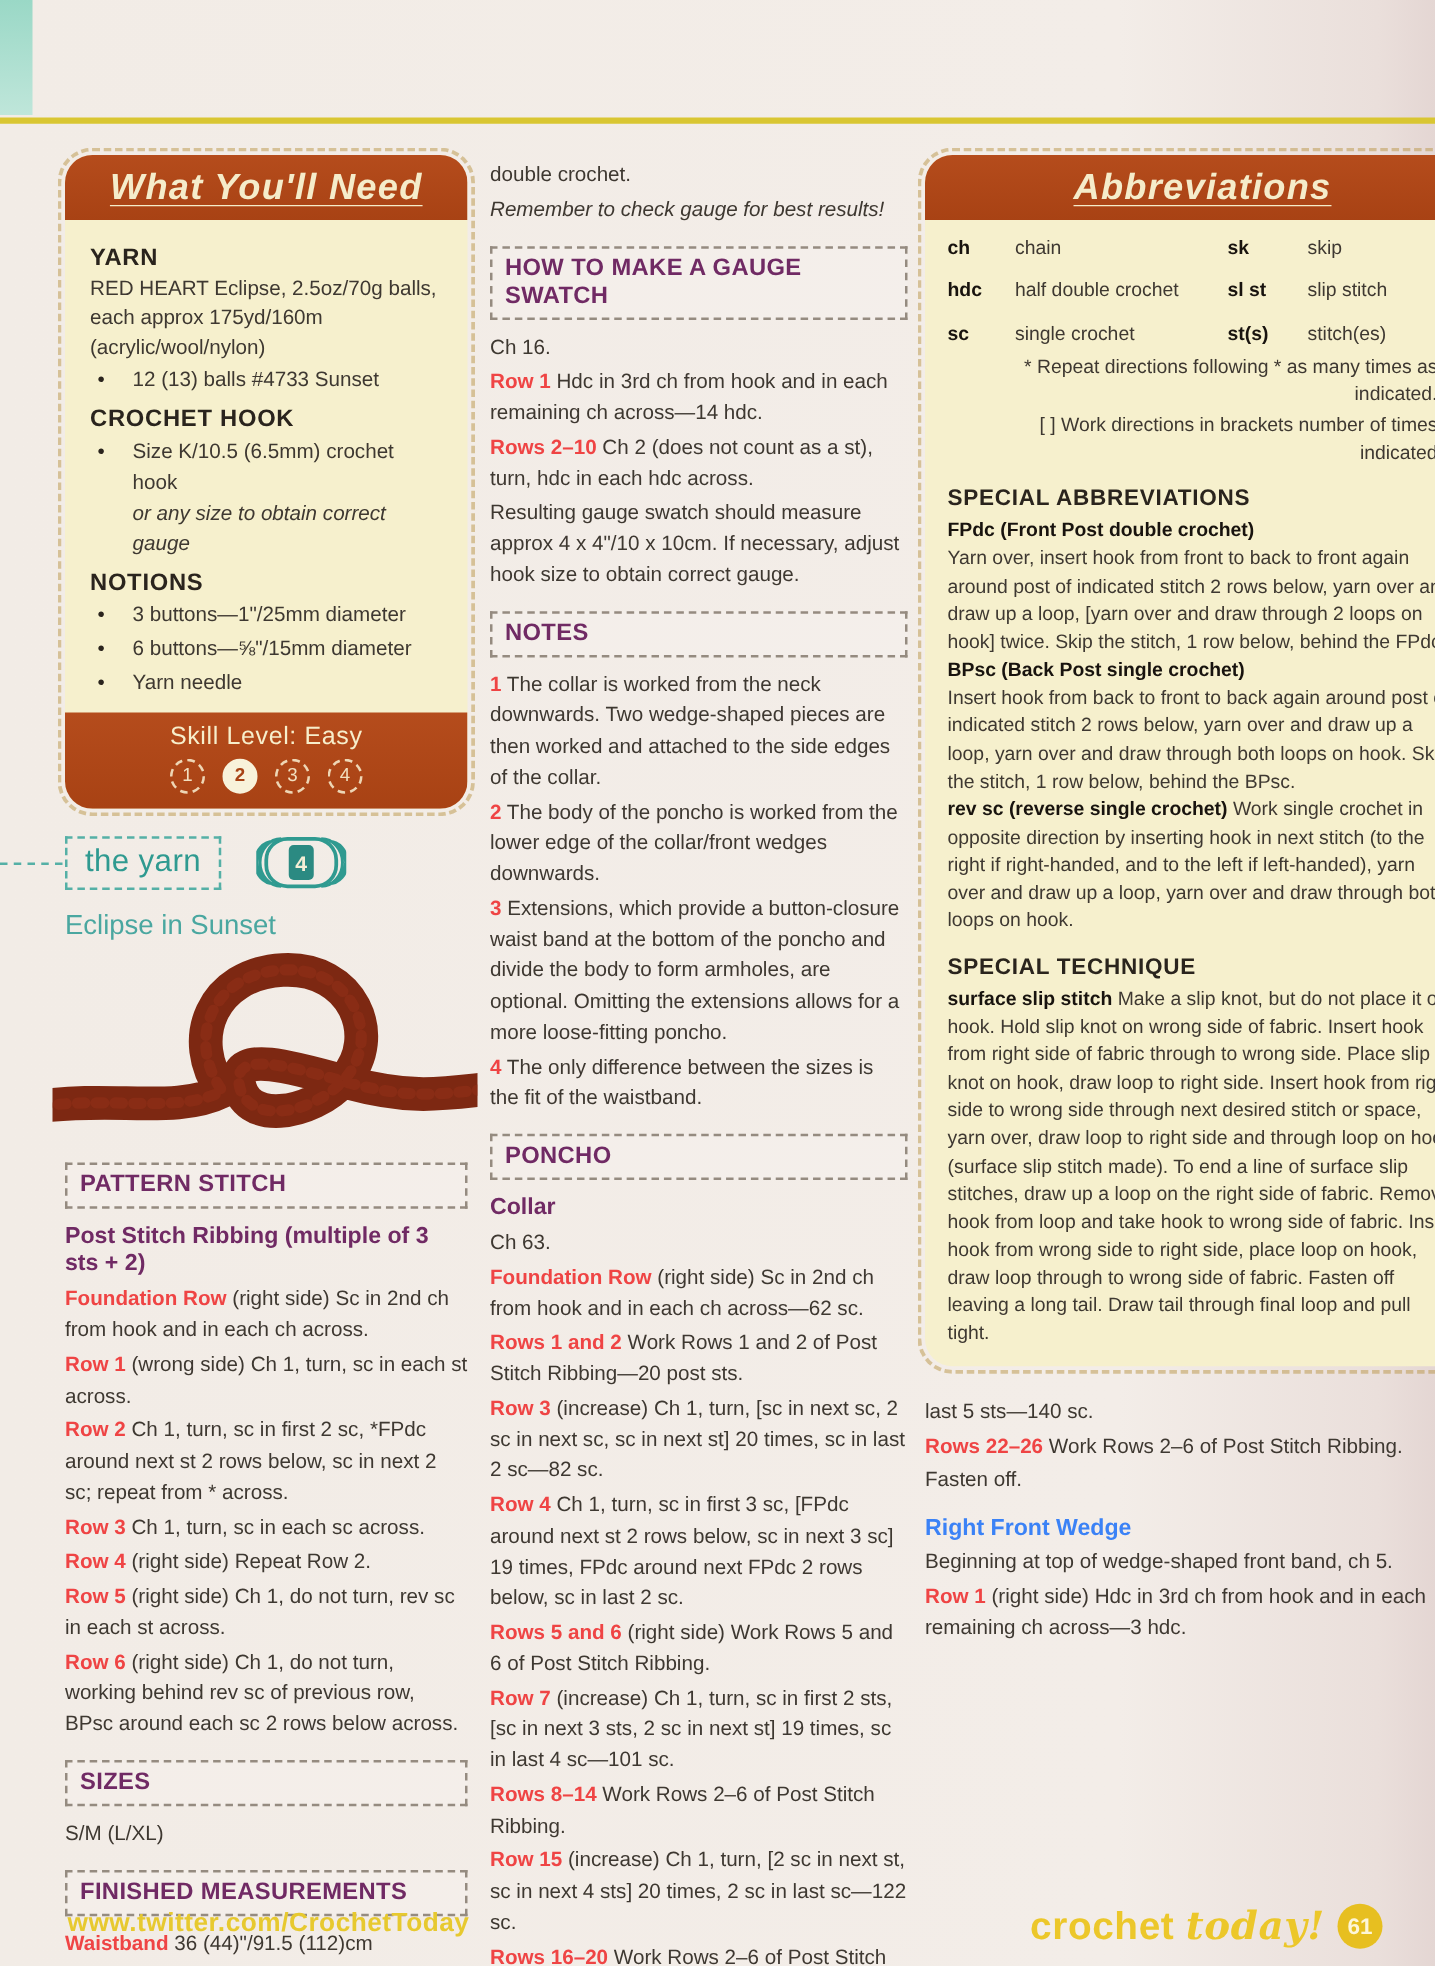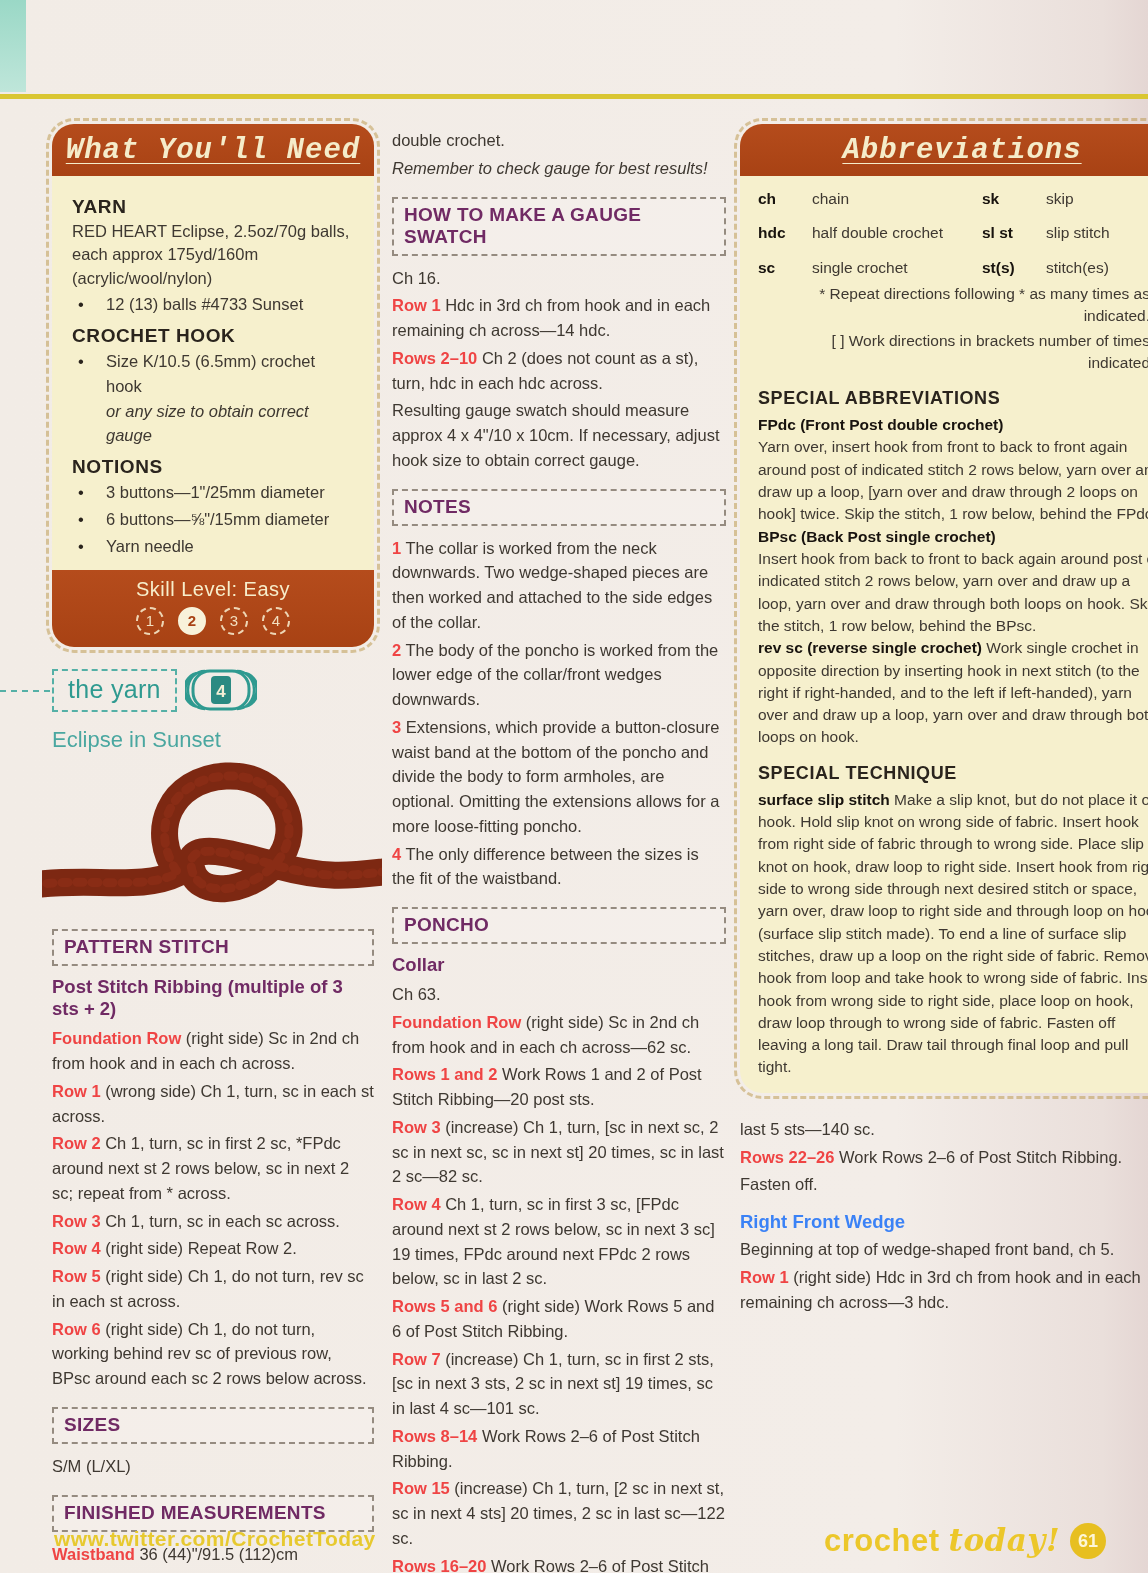--- a/index.html
+++ b/index.html
@@ -25,21 +25,21 @@
   .need-box, .abbr-box {
     background:#f6f0cd;
     border-radius:22px;
     outline:3px dashed rgba(186,150,72,.5);
     outline-offset:3px;
     overflow:hidden;
   }
   .box-head {
     background:linear-gradient(180deg,#b54c1c,#a84214);
     color:#f5ecca;
-    font-family:Liberation Mono, monospace;
+    font-family:Liberation Sans, sans-serif;
     font-style:italic; font-weight:bold;
     font-size:29px; letter-spacing:1px;
     text-align:center;
     padding:10px 0 9px;
     text-decoration:underline;
     text-underline-offset:5px;
     text-decoration-thickness:1px;
   }
   .need-body { padding:12px 20px 10px; }
   .need-h { font-size:19px; font-weight:bold; letter-spacing:.6px; color:#2a241d; margin:8px 0 2px; }
@@ -52,21 +52,21 @@
   .skill-label { color:#f7eecb; font-size:20px; letter-spacing:.5px; }
   .skill-dots { margin-top:6px; display:flex; justify-content:center; gap:14px; }
   .skill-dot {
     width:28px; height:28px; border-radius:50%;
     border:2px dashed rgba(250,240,210,.85);
     color:rgba(250,240,210,.9); font-size:15px; line-height:24px; text-align:center;
   }
   .skill-dot.active { background:#f8f2da; border:2px solid #f8f2da; color:#a84214; font-weight:bold; }
 
   
-  .yarn-callout { margin:20px 0 0 0; display:flex; align-items:center; position:relative; }
+  .yarn-callout { margin:20px 0 0 0; display:flex; align-items:center; position:relative;gap:20px; }
   .yarn-callout .lead-dash { position:absolute; left:-52px; top:50%; width:50px; border-top:2px dashed #55b0a6; }
   .yarn-label-box { border:2px dashed #55b0a6; padding:4px 14px 6px; color:#2f9a90; font-size:25px; letter-spacing:.3px; }
   .yarn-skein { margin-left:8px; }
   .yarn-name { margin-top:14px; color:#4aa7a0; font-size:22px; }
   .yarn-photo { margin:6px 0 0 -10px; }
 
   
   .dash-head {
     border:2px dashed #958b80;
     color:#702a64; font-weight:bold; font-size:19px; letter-spacing:.3px;

